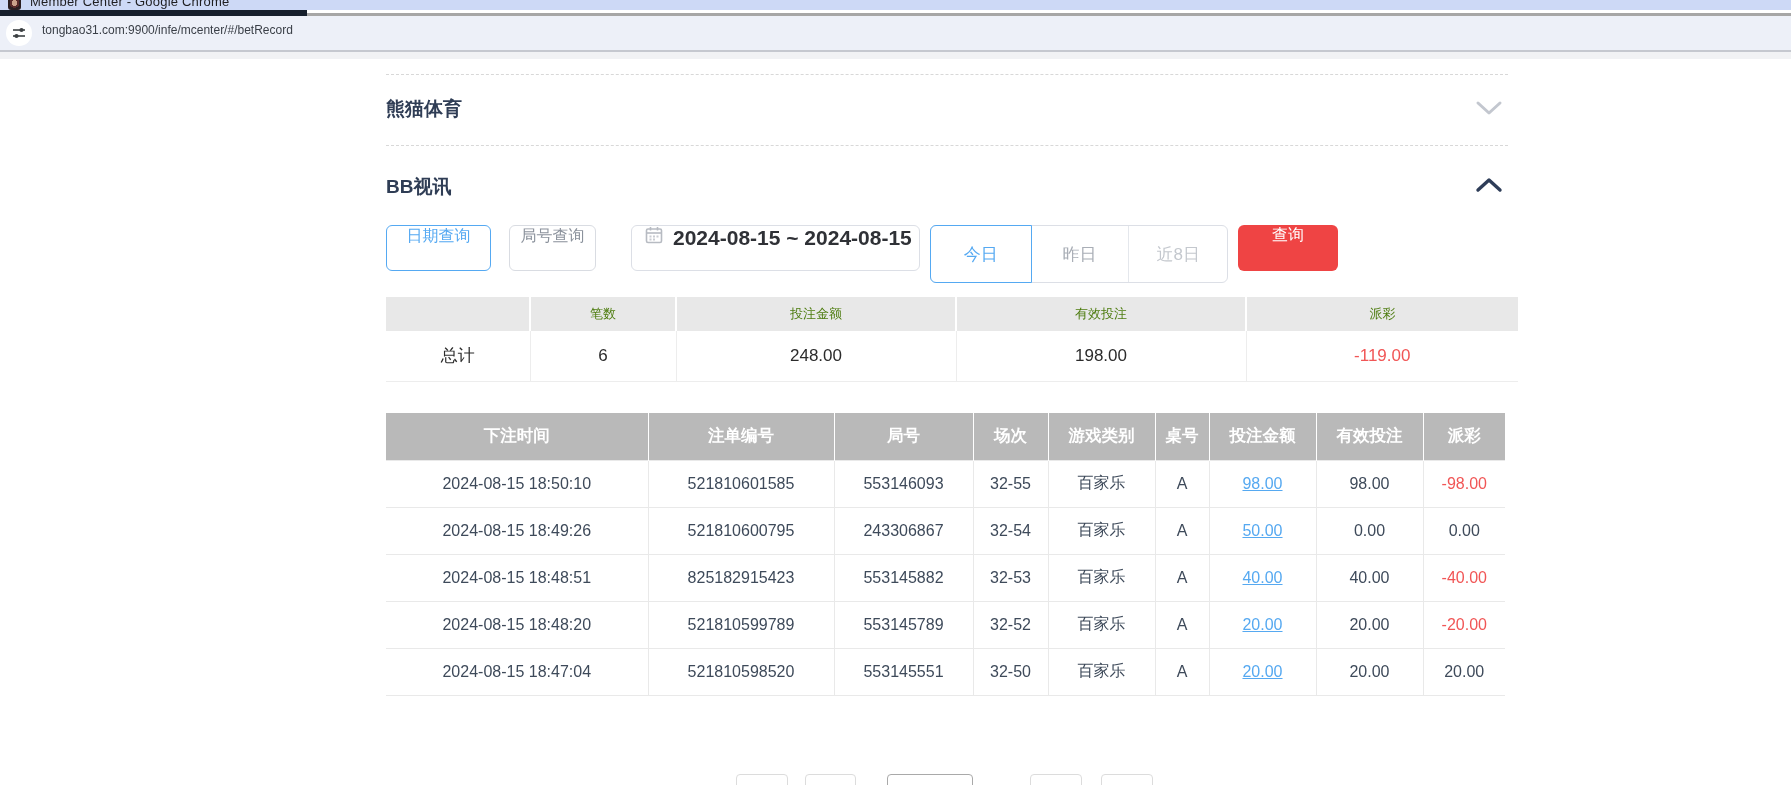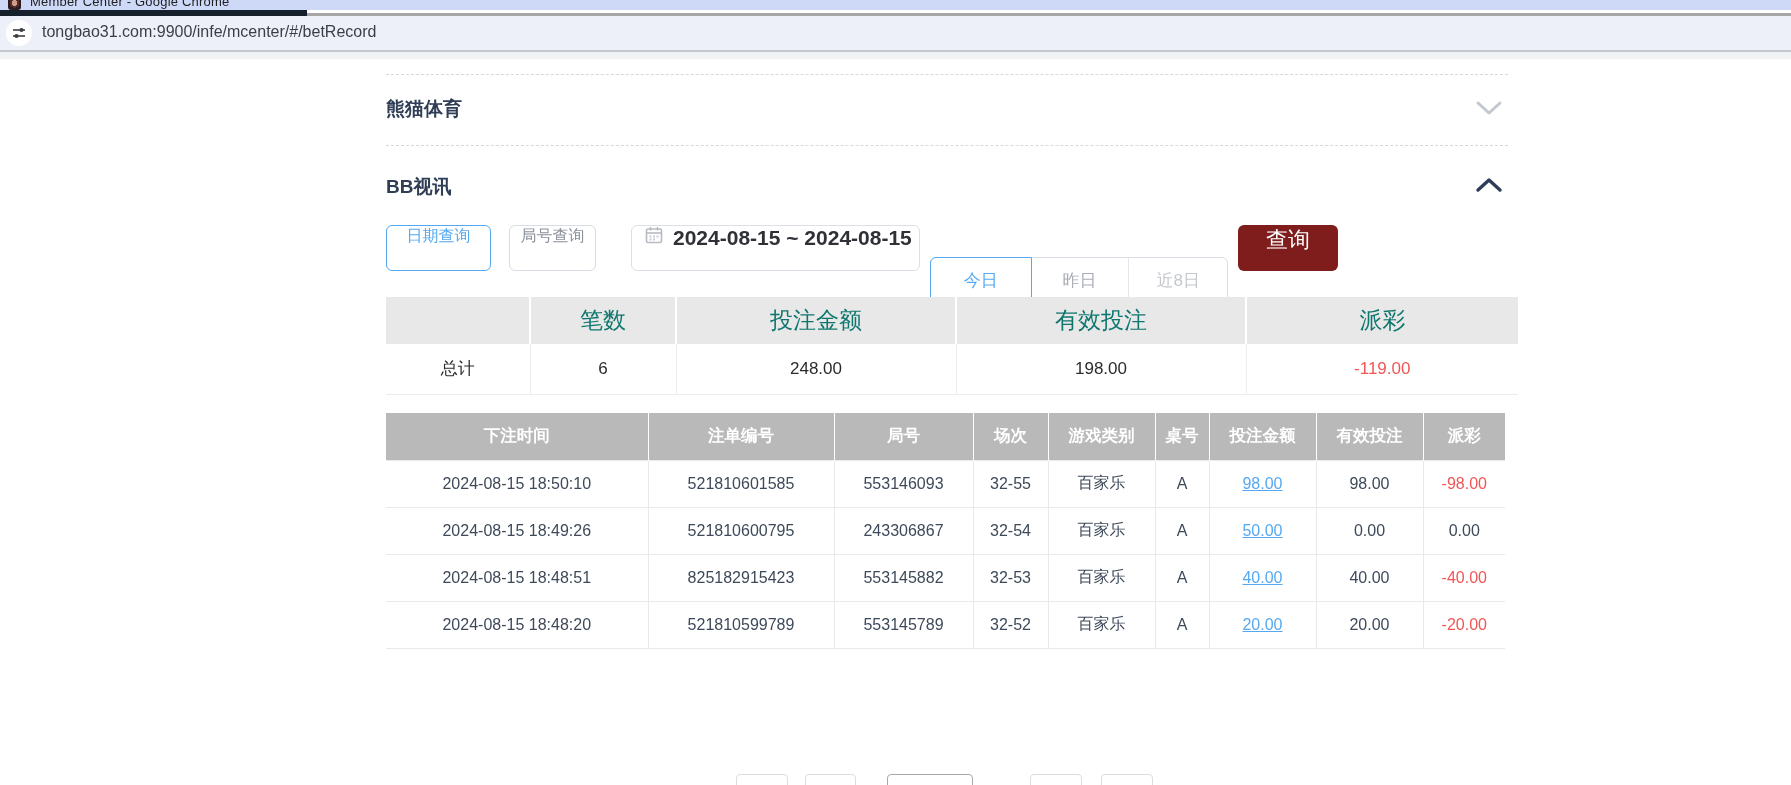--- a/index.html
+++ b/index.html
@@ -10,51 +10,51 @@
   
   #titlebar { left:0; top:0; width:1791px; height:10px; background:#cdd9f6; overflow:hidden; }
   #favicon { position:absolute; left:8px; top:-3px; width:13px; height:13px; border-radius:3px;
              background:radial-gradient(circle at 50% 45%, #caa08a 0 3px, #5a2a2a 3px 5px, #2a1e22 5px); }
   #win-title { position:absolute; left:30px; top:-6px; font-size:13px; color:#1e1e21; letter-spacing:.2px; }
   #title-border { left:0; top:13px; width:1791px; height:3px; background:#a6a6a6; }
   #dark-strip { left:0; top:10px; width:307px; height:7px; background:#161f2c; }
   #urlbar { left:0; top:16px; width:1791px; height:34px; background:#edf0f8; }
   #tune-circle { position:absolute; left:6px; top:4px; width:26px; height:26px; border-radius:50%;
                  background:#fff; display:flex; align-items:center; justify-content:center; }
-  #url-text { position:absolute; left:42px; top:7px; font-size:16px; color:#3a3f47; }
+  #url-text { position:absolute; left:42px; top:7px; font-size:12px; color:#3a3f47; }
   #page-top-border { left:0; top:50px; width:1791px; height:2px; background:#c5c8cf; }
   #page-top-strip { left:0; top:52px; width:1791px; height:7px; background:#f1f2f4; }
 
   
   .dashed-sep { left:386px; width:1122px; height:0; border-top:1px dashed #d8d8d8; }
   .section-title { left:386px; font-size:19px; font-weight:bold; color:#2f3d55; }
   .chev { left:1475px; width:28px; height:16px; }
 
   
   .btn { position:absolute; top:225px; height:46px; border-radius:6px; background:#fff;
          display:flex; align-items:flex-start; justify-content:center; font-size:16px; cursor:pointer; }
   #btn-date-query { left:386px; width:105px; border:1px solid #55a9f2; color:#55a9f2; }
   #btn-round-query { left:509px; width:87px; border:1px solid #d9dce2; color:#8b929c; }
   #date-range { left:631px; width:289px; border:1px solid #dcdfe6; justify-content:flex-start;
                 padding-left:13px; color:#2f3136; font-weight:600; font-size:21px; }
   #date-range .cal { margin-right:10px; display:flex; }
-  #quick-group { position:absolute; left:930px; top:225px; width:298px; height:46px;
-                 border:1px solid #dcdfe6; border-radius:6px; background:#fff; display:flex;margin-top:32px; }
+  #quick-group { position:absolute; left:930px; top:225px; width:298px; height:58px;
+                 border:1px solid #dcdfe6; border-radius:6px; background:#fff; display:flex; }
   .seg { flex:1; display:flex; align-items:center; justify-content:center; font-size:17px;
          border-right:1px solid #e4e7ec; cursor:pointer; }
   .seg:last-child { border-right:none; }
   #seg-today { color:#55a9f2; border:1px solid #55a9f2; border-radius:6px 0 0 6px; margin:-1px;
                background:#fff; flex:1.02; }
   #seg-yesterday { color:#a9aeb6; }
   #seg-last8 { color:#c4c8ce; }
-  #btn-search { left:1238px; width:100px; background:#7f1d1d; color:#fff; border:none; font-size:22px; }
+  #btn-search { left:1238px; width:100px; background:#ef4444; color:#fff; border:none; font-size:16px; }
 
   
   #summary { left:386px; top:297px; width:1132px; border-collapse:collapse; table-layout:fixed; }
-  #summary th { height:47px; background:#e8e8e8; color:#0f766e; font-size:23px; font-weight:normal;
+  #summary th { height:34px; background:#e8e8e8; color:#4d7c0f; font-size:13px; font-weight:normal;
                 border-right:2px solid #fff; }
   #summary th:last-child { border-right:none; }
   #summary td { height:50px; background:#fff; color:#2b2b2b; font-size:17px; text-align:center;
                 border:1px solid #ededed; border-top:none; }
   #summary td:first-child { border-left:none; } #summary td:last-child { border-right:none; }
   #summary .neg { color:#f15656; }
 
   
   #bets { left:386px; top:413px; width:1119px; border-collapse:collapse; table-layout:fixed; }
   #bets th { height:47px; background:#b9b9b9; color:#fff; font-size:16.5px; font-weight:bold;
@@ -237,20 +237,31 @@
         <td>2024-08-15 18:48:20</td>
         <td>521810599789</td>
         <td>553145789</td>
         <td>32-52</td>
         <td>百家乐</td>
         <td>A</td>
         <td><a class="link">20.00</a></td>
         <td>20.00</td>
         <td class="neg">-20.00</td>
       </tr>
+      <tr>
+        <td>2024-08-15 18:47:04</td>
+        <td>521810598520</td>
+        <td>553145551</td>
+        <td>32-50</td>
+        <td>百家乐</td>
+        <td>A</td>
+        <td><a class="link">20.00</a></td>
+        <td>20.00</td>
+        <td>20.00</td>
+      </tr>
     </tbody>
 </table>
 
 <div class="pg" style="left:736px; width:52px"></div>
 <div class="pg" style="left:805px; width:51px"></div>
 <div class="pg" id="pg-pager" style="left:887px; width:86px"></div>
 <div class="pg" style="left:1030px; width:52px"></div>
 <div class="pg" style="left:1101px; width:52px"></div>
 
 </body></html>

